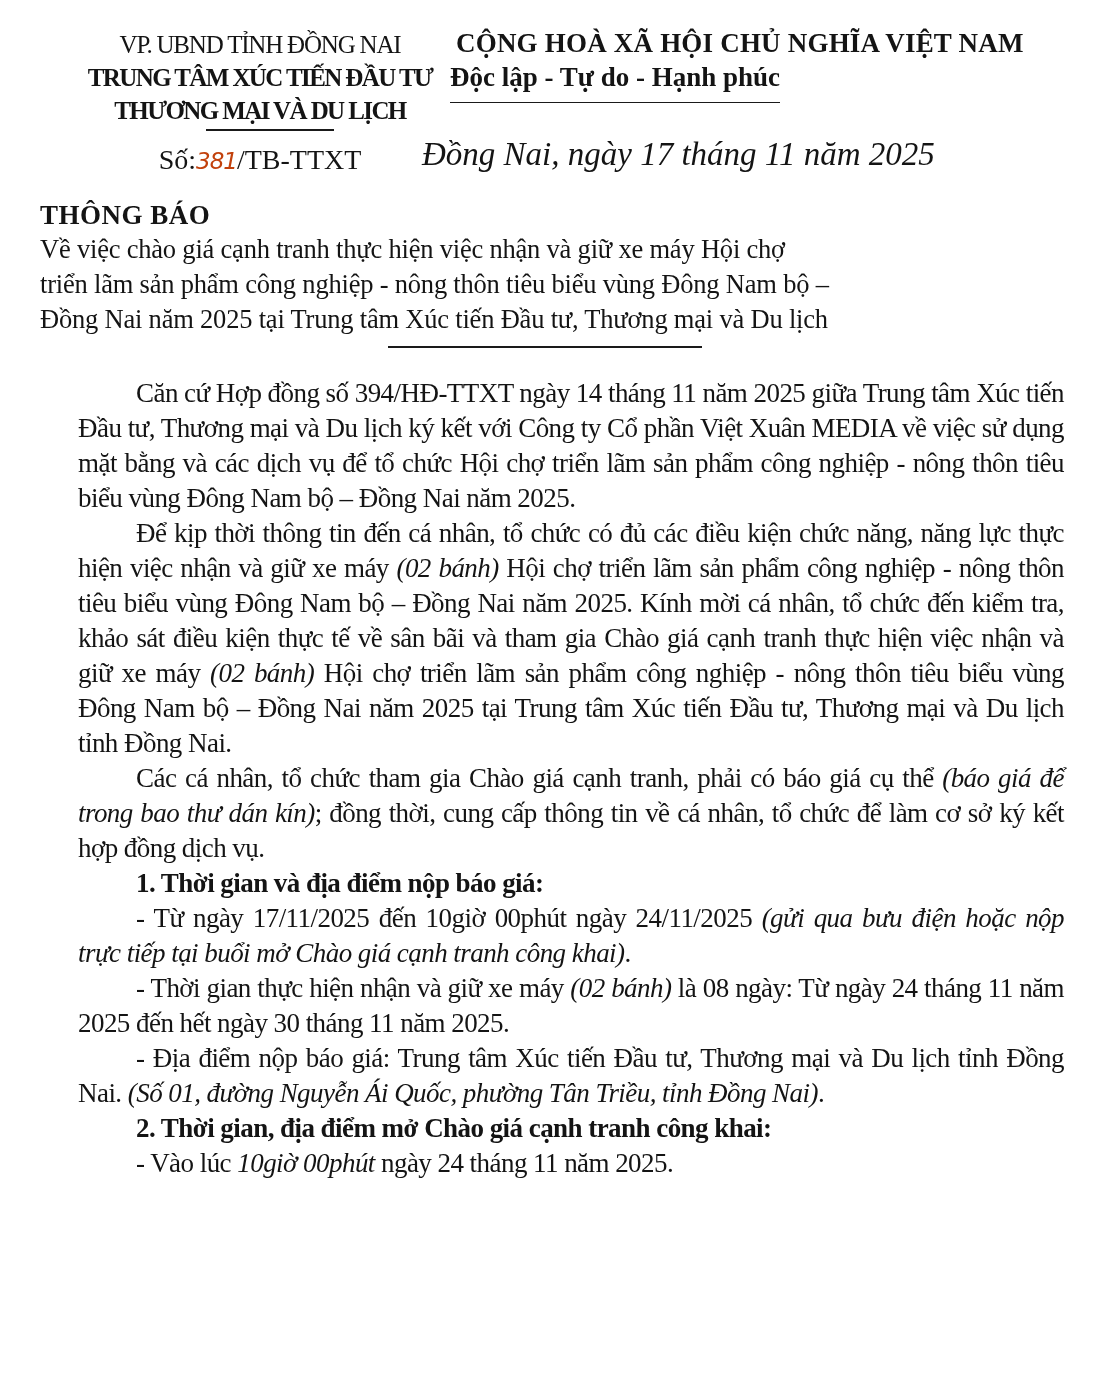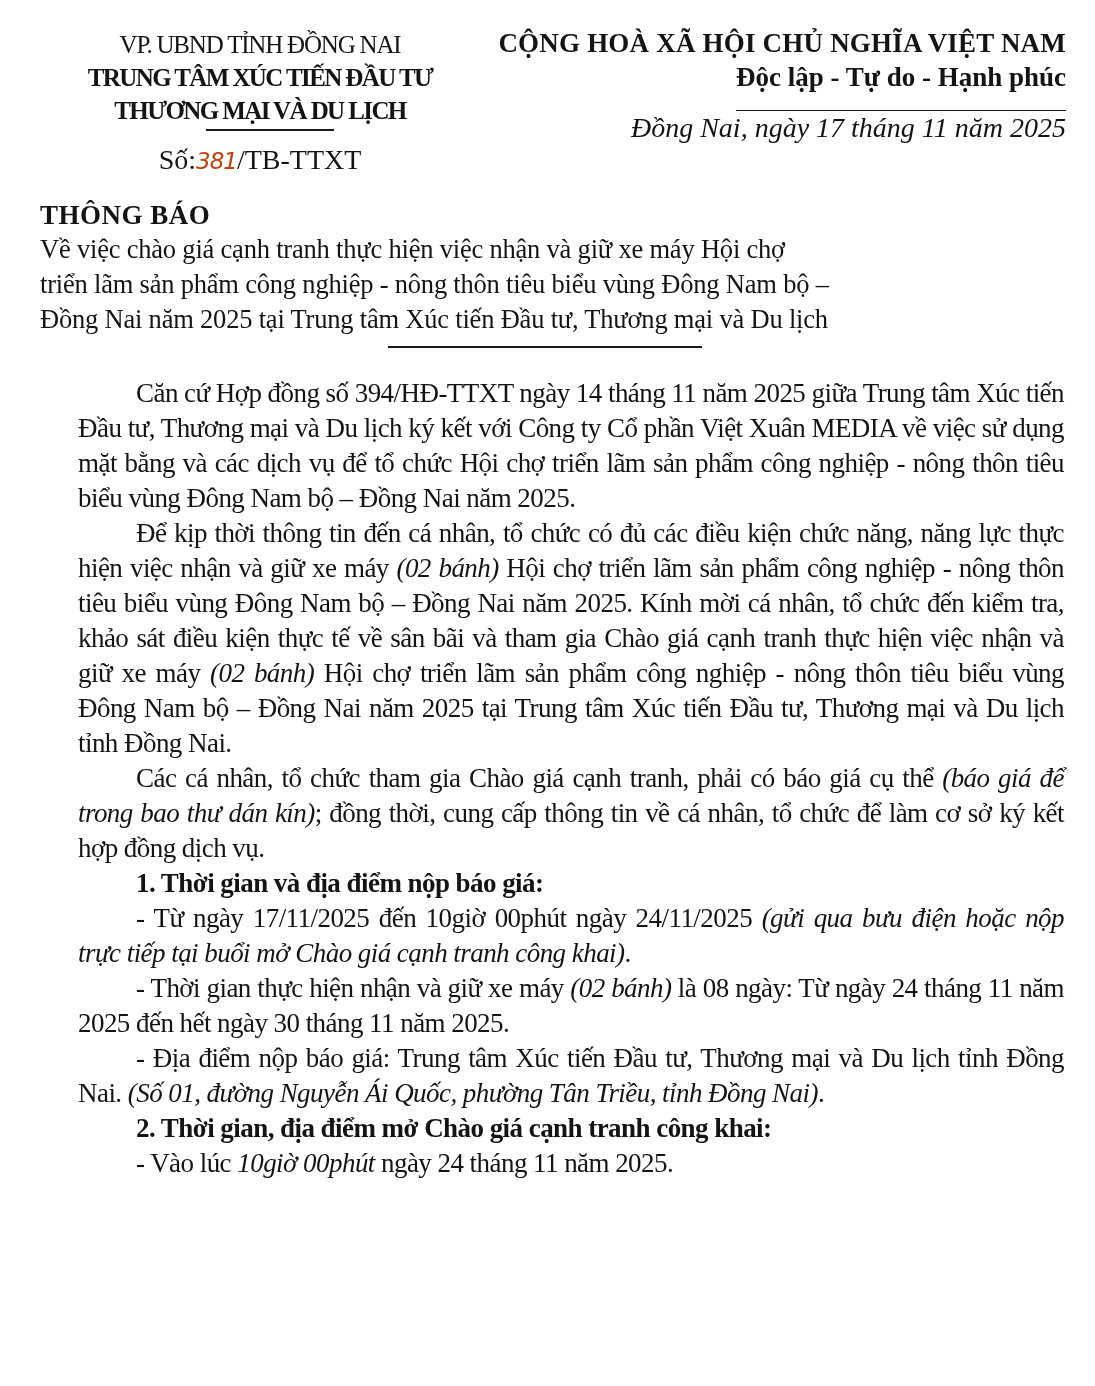--- a/index.html
+++ b/index.html
@@ -58,41 +58,42 @@
       font-family: "DejaVu Sans", sans-serif;
       font-style: italic;
       font-size: 23px;
       letter-spacing: -1px;
     }
     .hdr-right {
       position: absolute;
       left: 456px;
       top: 26px;
       width: 610px;
-      text-align: right;
+      text-align: left;
     }
     .hdr-right .nation {
       font-size: 27px;
       line-height: 34px;
       font-weight: bold;
       letter-spacing: 0.2px;
     }
     .hdr-right .motto {
       font-size: 27px;
       line-height: 34px;
       font-weight: bold;
       display: inline-block;
       border-bottom: 1.5px solid #1a1a1a;
-      padding-bottom: 16px;
+      padding-bottom: 8px;
       margin-left: -6px;
     }
     .hdr-right .place-date {
-      font-size: 28px;
+      font-size: 33px;
       line-height: 34px;
       font-style: italic;
+      margin-top: 34px;
       margin-left: -34px;
     }
     
     .title-block {
       position: absolute;
       left: 40px;
       top: 198px;
       width: 1025px;
       text-align: left;
     }

